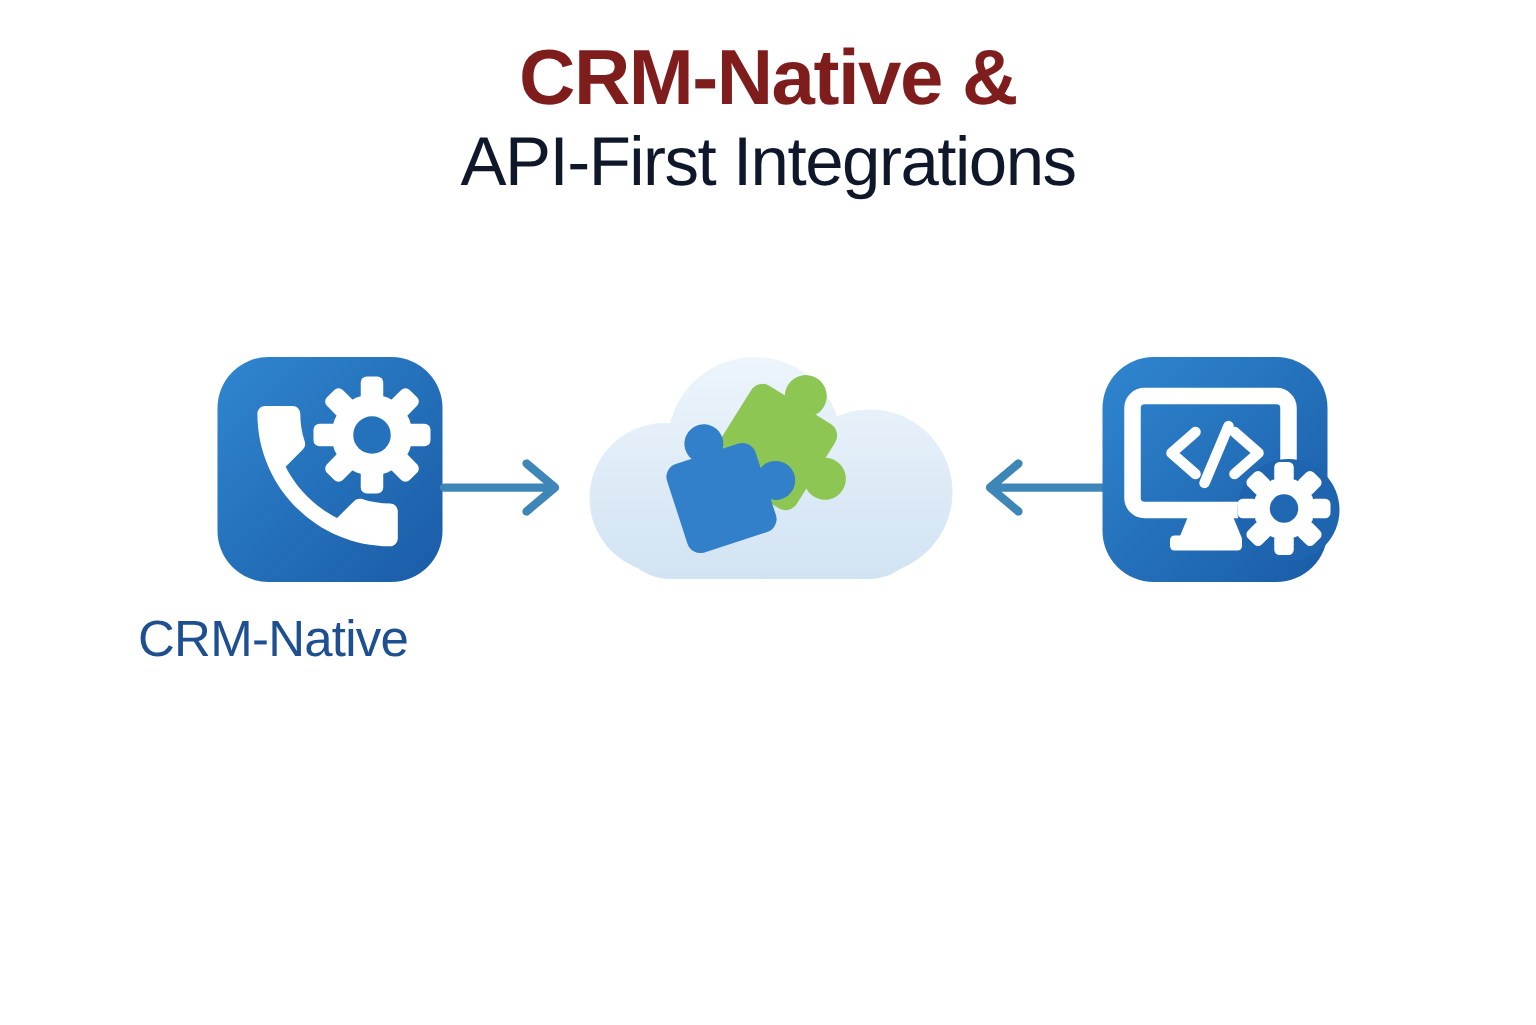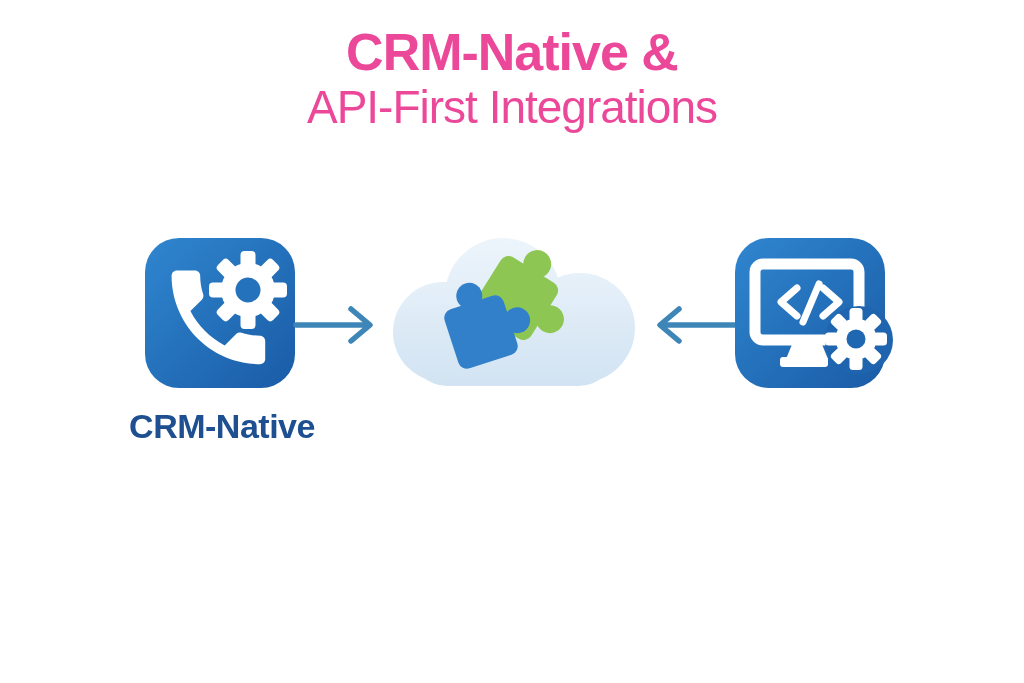--- a/index.html
+++ b/index.html
@@ -7,40 +7,40 @@
   body {
     background:#ffffff;
     font-family:"Liberation Sans", sans-serif;
     position:relative;
     overflow:hidden;
   }
   .stage { position:absolute; inset:0; }
 
   .title-block { position:absolute; top:22px; left:0; width:1024px; text-align:center; }
   .title-line1 {
-    font-size:52px; font-weight:700; color:#ec4899;
+    font-size:52px; font-weight:700; color:#7f1d1d;
     letter-spacing:-1px; line-height:1.18;
   }
   .title-line2 {
-    font-size:46px; font-weight:400; color:#ec4899;
+    font-size:46px; font-weight:400; color:#0f172a;
     letter-spacing:-1px; line-height:1.05;
   }
 
   .icon-box { position:absolute; width:150px; height:150px; }
   #crm-icon-box { left:145px; top:238px; }
   #api-icon-box { left:735px; top:238px; }
   #cloud-box    { position:absolute; left:383px; top:228px; width:258px; height:166px; }
 
   .arrow { position:absolute; top:302px; height:46px; }
   #arrow-left  { left:293px; width:84px; }
   #arrow-right { left:650px; width:90px; }
 
   .node-label {
-    position:absolute; top:407px; width:260px; text-align:center;
-    font-size:34px; font-weight:700; color:#1d4f91; letter-spacing:-0.5px;
+    position:absolute; top:407px; width:260px; text-align:left;
+    font-size:34px; font-weight:400; color:#1d4f91; letter-spacing:-0.5px;
   }
   #crm-label { left:92px; }
   #api-label { left:680px; }
 
   svg { display:block; overflow:visible; }
 </style>
 </head>
 <body>
 
 <div class="stage">

